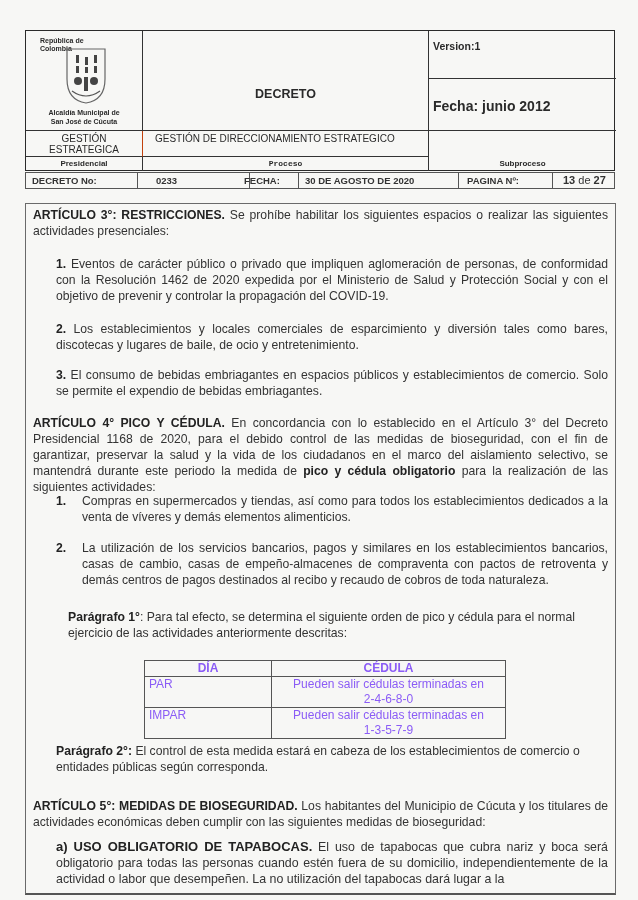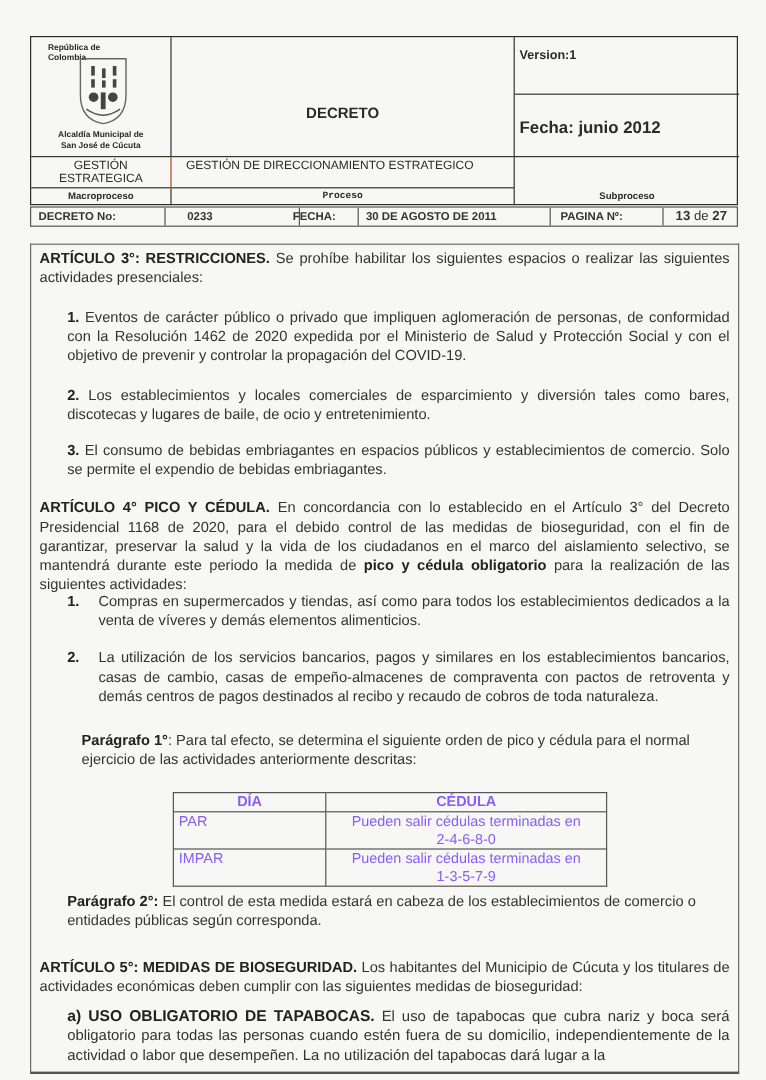--- a/index.html
+++ b/index.html
@@ -87,35 +87,35 @@
   </div>
 
   <div class="hc r2a">
     <div class="t-10" style="padding:0 14px; margin-top:2px;">GESTIÓN ESTRATEGICA</div>
   </div>
   <div class="hc r2b">
     <div class="t-10" style="text-align:left; padding:2px 0 0 12px;">GESTIÓN DE DIRECCIONAMIENTO ESTRATEGICO</div>
   </div>
 
   <div class="hc r3a">
-    <div style="font-size:8px; font-weight:bold; line-height:13px;">Macroproceso</div>
+    <div style="font-size:8px; font-weight:bold; line-height:13px;">Presidencial</div>
   </div>
   <div class="hc r3b">
     <div style="font-size:8px; font-weight:bold; line-height:13px;font-family:Liberation Mono, monospace;">Proceso</div>
   </div>
   <div class="hc r3c">
     <div style="font-size:8px; font-weight:bold; line-height:13px;">Subproceso</div>
   </div>
 </div>
 
 <div id="bar" class="abs">
   <div class="bc" style="left:0; width:112px;">DECRETO No:</div>
   <div class="bc" style="left:124px; width:100px;">0233</div>
   <div class="bc" style="left:212px; width:61px;">FECHA:</div>
-  <div class="bc" style="left:273px; width:160px;">30 DE AGOSTO DE 2011</div>
+  <div class="bc" style="left:273px; width:160px;">30 DE AGOSTO DE 2020</div>
   <div class="bc" style="left:433px; width:94px; padding-left:8px;">PAGINA Nº:</div>
   <div class="bc" style="left:527px; width:61px; border-right:none; font-size:11px; padding-left:10px;">
     <span>13</span><span style="font-weight:normal"> de </span><span>27</span>
   </div>
 </div>
 
 <div id="body" class="abs">
 
   <div class="p" style="left:7px; top:3px; width:575px;">
     <b>ARTÍCULO 3°: RESTRICCIONES.</b><span> Se prohíbe habilitar los siguientes espacios o realizar las siguientes actividades presenciales:</span>

